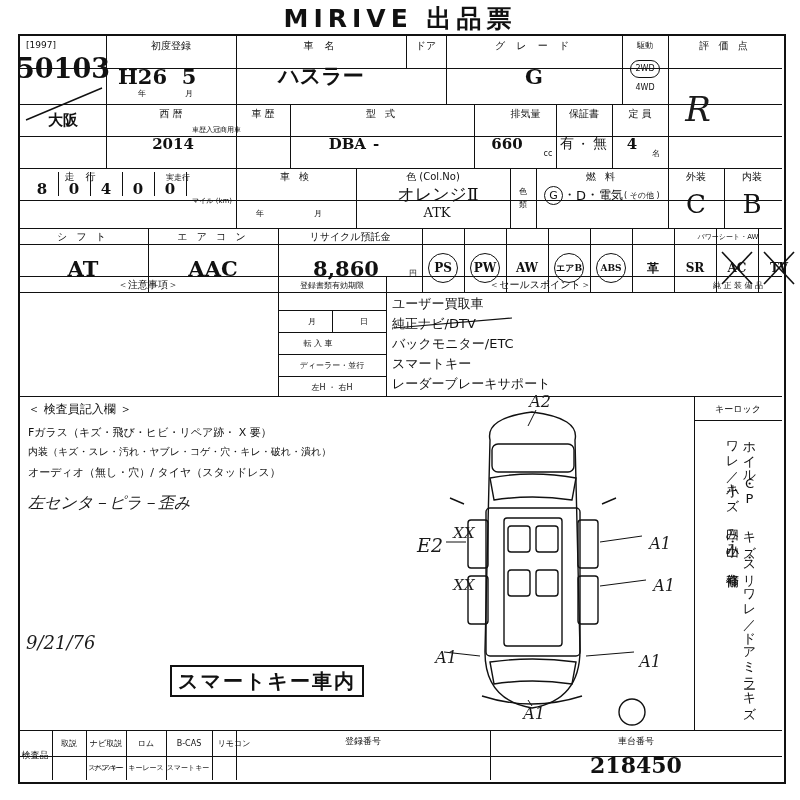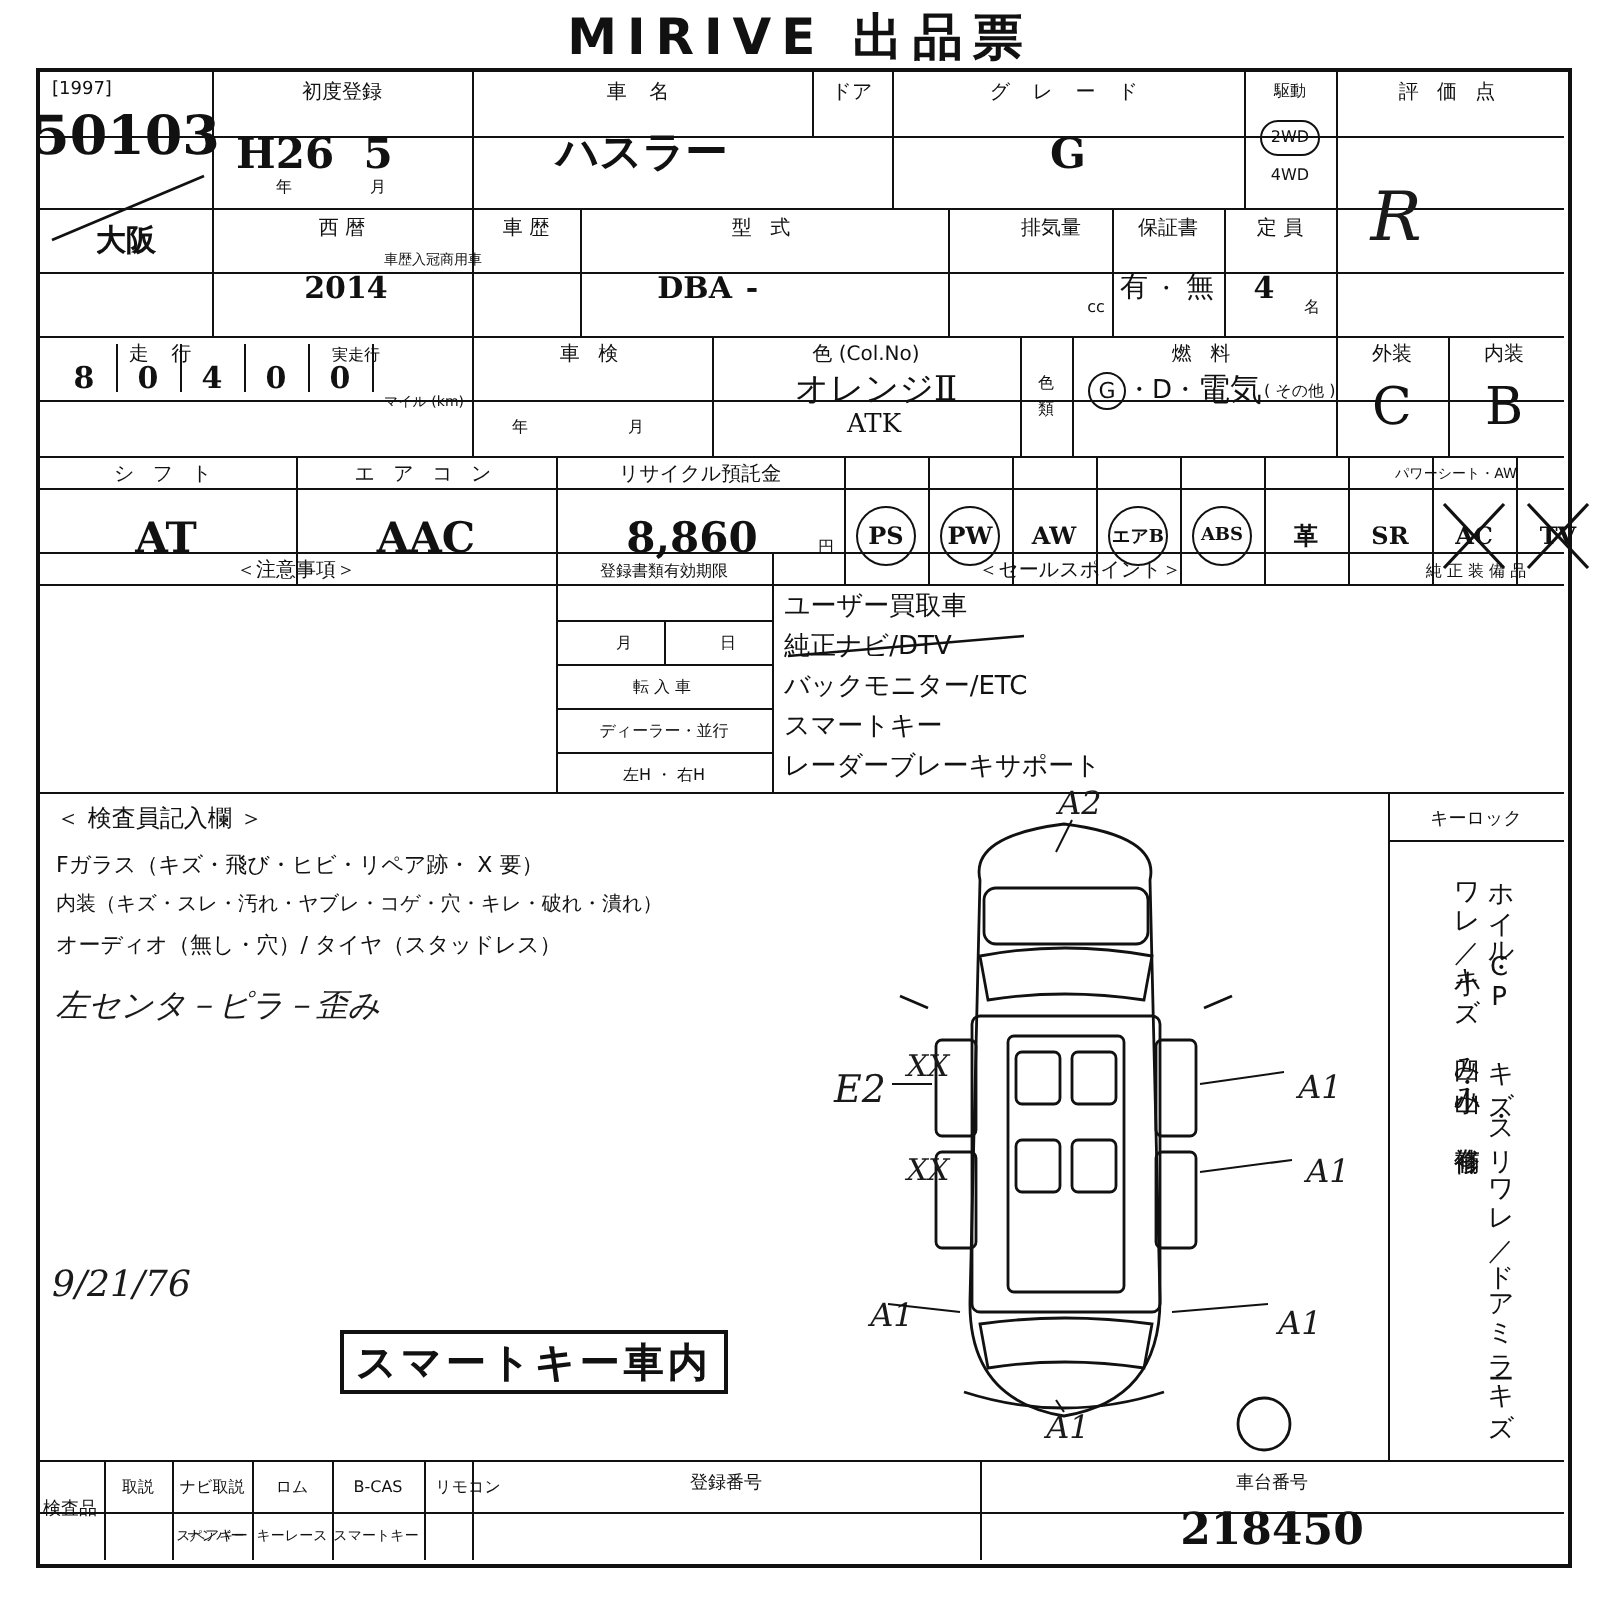--- a/index.html
+++ b/index.html
@@ -134,20 +134,21 @@
   <div class="cell lbl" style="left:236px;top:106px;width:54px;height:16px;">車 歴</div>
   <div class="cell lbl8 left" style="left:192px;top:124px;width:100px;height:12px;font-size:7px;">車歴入冠商用車</div>
   <div class="cell lbl" style="left:290px;top:106px;width:184px;height:16px;letter-spacing:3px;">型 式</div>
   <div class="cell lbl" style="left:474px;top:106px;width:82px;height:16px;padding-left:21px;">排気量</div>
   <div class="cell lbl" style="left:556px;top:106px;width:56px;height:16px;">保証書</div>
   <div class="cell lbl" style="left:612px;top:106px;width:56px;height:16px;">定 員</div>
 
   <div class="cell val sm" style="left:118px;top:124px;width:110px;height:40px;">2014</div>
   <div class="cell val sm right" style="left:290px;top:124px;width:76px;height:40px;">DBA</div>
   <div class="cell val sm" style="left:368px;top:124px;width:16px;height:40px;">-</div>
+  <div class="cell val sm" style="left:474px;top:124px;width:66px;height:40px;">660</div>
   <div class="cell lbl8" style="left:540px;top:146px;width:16px;height:14px;">cc</div>
   <div class="cell val" style="left:558px;top:124px;width:18px;height:40px;font-size:14px;">有</div>
   <div class="cell val" style="left:576px;top:124px;width:14px;height:40px;font-size:12px;">・</div>
   <div class="cell val" style="left:590px;top:124px;width:20px;height:40px;font-size:14px;">無</div>
   <div class="cell val sm" style="left:614px;top:124px;width:36px;height:40px;">4</div>
   <div class="cell lbl8" style="left:648px;top:146px;width:16px;height:14px;">名</div>
 
   <div class="cell lbl" style="left:22px;top:170px;width:120px;height:14px;letter-spacing:4px;">走 行</div>
   <div class="cell lbl8" style="left:148px;top:170px;width:60px;height:14px;">実走行</div>
   <div class="cell lbl8" style="left:190px;top:190px;width:44px;height:22px;font-size:7px;line-height:8px;text-align:center;">マイル (km)</div>
@@ -171,21 +172,21 @@
   <div class="cell lbl8" style="left:510px;top:180px;width:26px;height:36px;line-height:13px;text-align:center;flex-direction:column;">
       <span>色</span>
       <span>類</span>
     </div>
 
   <div style="position:absolute;left:544px;top:182px;width:124px;height:26px;display:flex;align-items:center;font-size:13px;">
     <span class="circ" style="width:17px;height:17px;font-size:11px;">G</span>
     <span>・</span>
     <span>D</span>
     <span>・</span>
-    <span style="font-size:16px;">電気</span>
+    <span style="font-size:12px;">電気</span>
     <span style="font-size:8px;margin-left:1px;">( その他 )</span>
   </div>
 
   <div class="cell val" style="left:668px;top:182px;width:56px;height:44px;font-size:26px;">C</div>
   <div class="cell val" style="left:724px;top:182px;width:56px;height:44px;font-size:26px;">B</div>
 
   <div class="cell lbl" style="left:18px;top:230px;width:130px;height:14px;letter-spacing:3px;">シ フ ト</div>
   <div class="cell lbl" style="left:148px;top:230px;width:130px;height:14px;letter-spacing:3px;">エ ア コ ン</div>
   <div class="cell lbl" style="left:278px;top:230px;width:144px;height:14px;">リサイクル預託金</div>
   <div class="cell lbl8" style="left:674px;top:230px;width:108px;height:14px;font-size:7px;">パワーシート・AW</div>
@@ -233,21 +234,21 @@
       </div>
     </div>
 
   <div class="cell lbl" style="left:18px;top:278px;width:260px;height:14px;">＜注意事項＞</div>
   <div class="cell lbl8" style="left:278px;top:278px;width:108px;height:14px;font-size:8px;">登録書類有効期限</div>
   <div class="cell lbl" style="left:386px;top:278px;width:308px;height:14px;">＜セールスポイント＞</div>
   <div class="cell lbl8" style="left:694px;top:278px;width:88px;height:14px;font-size:8px;">純 正 装 備 品</div>
 
   <div class="cell lbl8" style="left:300px;top:312px;width:24px;height:18px;">月</div>
   <div class="cell lbl8" style="left:352px;top:312px;width:24px;height:18px;">日</div>
-  <div class="cell lbl8" style="left:277px;top:334px;width:108px;height:18px;">転 入 車</div>
+  <div class="cell lbl8" style="left:264px;top:334px;width:108px;height:18px;">転 入 車</div>
   <div class="cell lbl8" style="left:278px;top:356px;width:108px;height:18px;">ディーラー・並行</div>
   <div class="cell lbl8" style="left:278px;top:378px;width:108px;height:18px;">左H ・ 右H</div>
 
   <div id="sales-list" style="position:absolute;left:392px;top:294px;width:300px;height:100px;">
       <div style="font-size: 13px; line-height: 20px;">ユーザー買取車</div>
       <div style="font-size: 13px; line-height: 20px;">純正ナビ/DTV</div>
       <div style="font-size: 13px; line-height: 20px;">バックモニター/ETC</div>
       <div style="font-size: 13px; line-height: 20px;">スマートキー</div>
       <div style="font-size: 13px; line-height: 20px;">レーダーブレーキサポート</div>
     </div>

